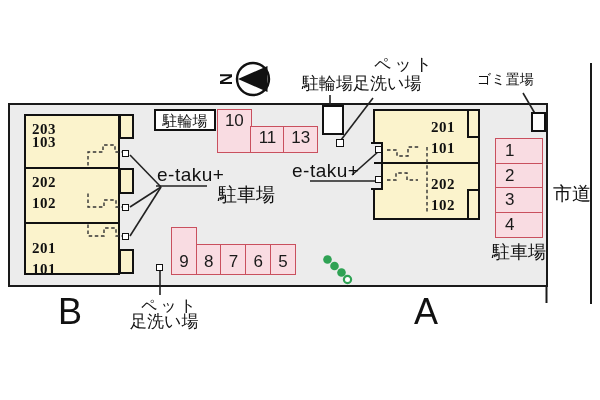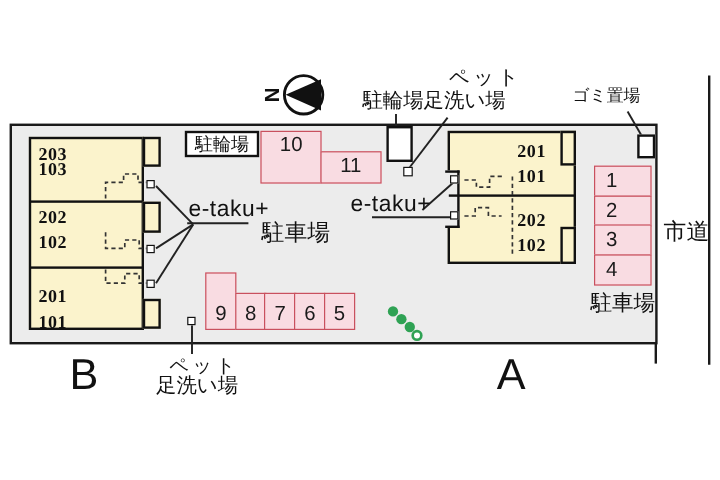--- a/index.html
+++ b/index.html
@@ -118,20 +118,23 @@
   <div class="abs" style="left:322px;top:105px;width:22px;height:30px;background:#fff;border:2px solid #111;box-sizing:border-box;"></div>
   <div class="abs" style="left:531px;top:112px;width:15px;height:20px;background:#fff;border:2px solid #111;box-sizing:border-box;"></div>
 
   <div class="abs lot-row" style="left:217px;top:109px;width:101px;height:44px;">
     <div class="cell num-top">
         <span>10</span>
       </div>
     <div class="cell num-top">
         <span>11</span>
       </div>
+    <div class="cell num-top">
+        <span>13</span>
+      </div>
   </div>
 
   <div class="abs lot-row" style="left:171px;top:227px;width:125px;height:48px;">
     <div class="cell num-bottom">
         <span>9</span>
       </div>
     <div class="cell num-bottom">
         <span>8</span>
       </div>
     <div class="cell num-bottom">

